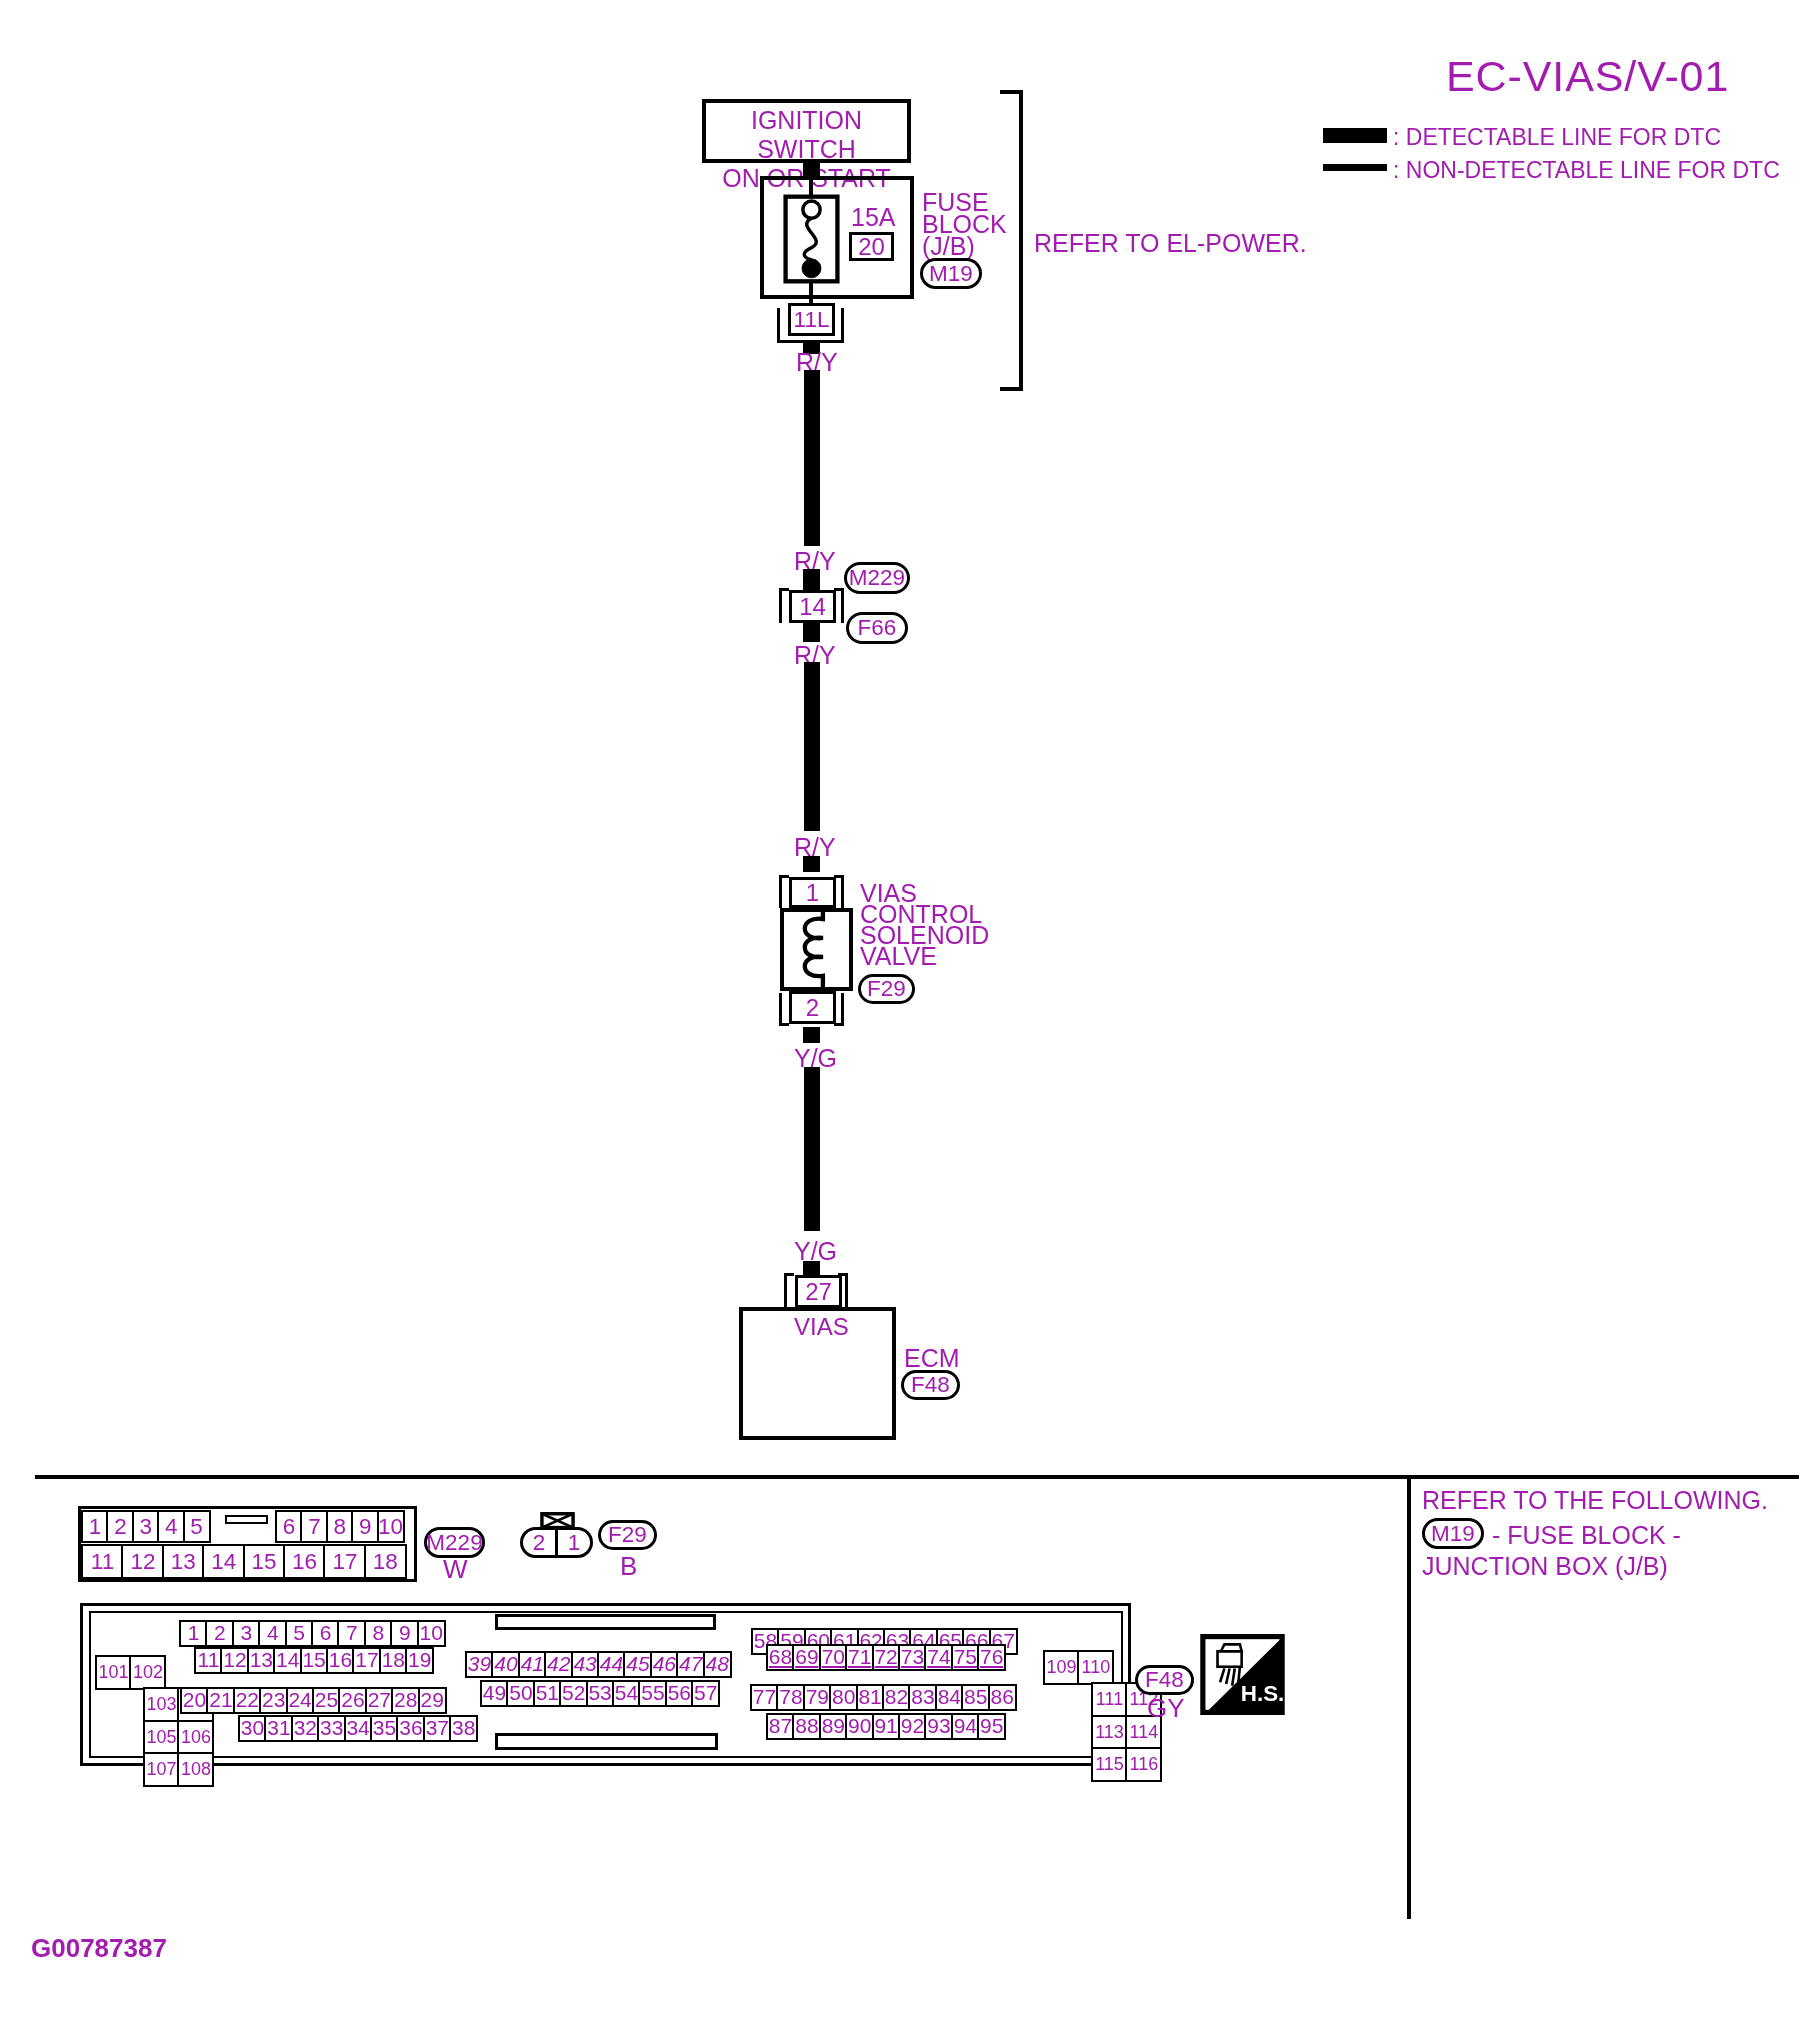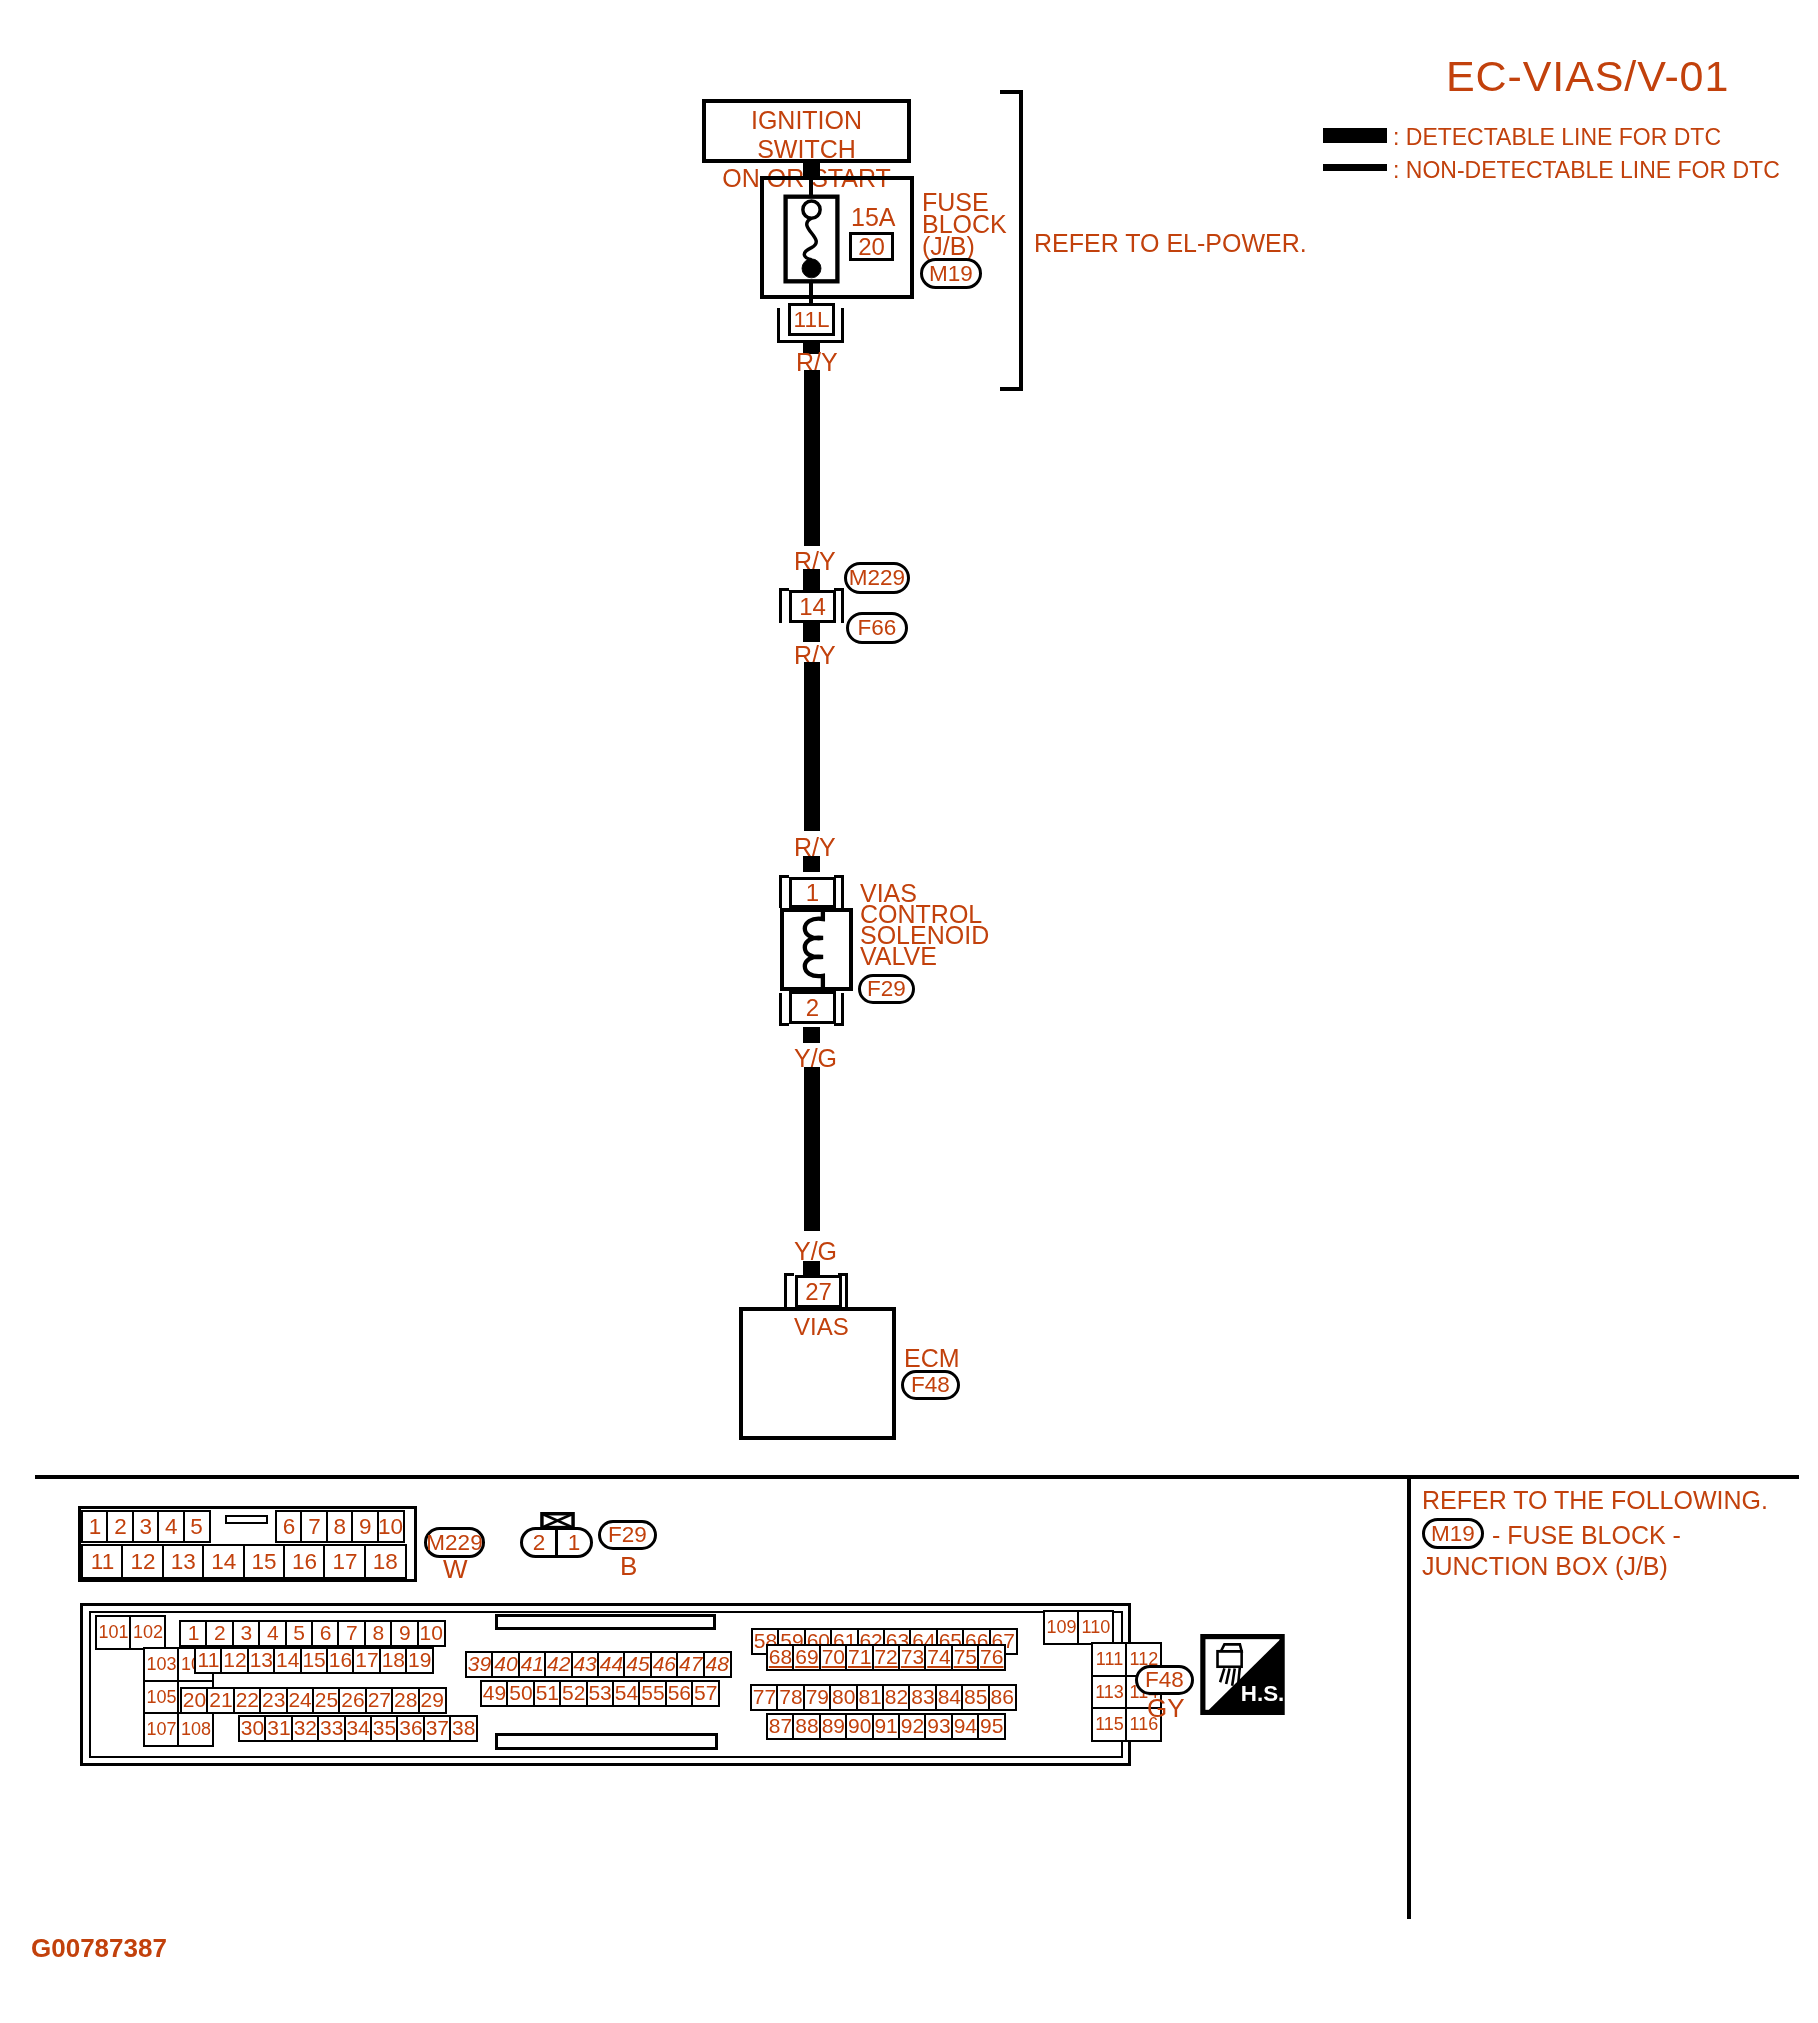--- a/index.html
+++ b/index.html
@@ -1,17 +1,17 @@
 <!DOCTYPE html>
 <html style="font-size:14px"><head>
 <meta charset="utf-8">
 <style>
   html,body{margin:0;padding:0;background:#fff;}
   #canvas{position:relative;width:1818px;height:2023px;background:#ffffff;overflow:hidden;
-          font-family:"Liberation Sans","DejaVu Sans",sans-serif;color:#c2410c;}
+          font-family:"Liberation Sans","DejaVu Sans",sans-serif;color:#a21caf;}
   .abs{position:absolute;}
   .lbl{position:absolute;font-size:25px;white-space:nowrap;line-height:1.05;}
   .box{position:absolute;border:4.3px solid #000;background:#fff;box-sizing:border-box;}
   .thinbox{position:absolute;border:3.5px solid #000;background:#fff;box-sizing:border-box;}
   .oval{position:absolute;border:3.5px solid #000;border-radius:17.3px;background:#fff;box-sizing:border-box;
         display:flex;align-items:center;justify-content:center;font-size:22.5px;}
   .wire{position:absolute;background:#000;}
   .pinbox{position:absolute;border:3.5px solid #000;background:#fff;box-sizing:border-box;
           display:flex;align-items:center;justify-content:center;font-size:24px;}
   .brkL{position:absolute;border-left:3.5px solid #000;border-top:3.5px solid #000;box-sizing:border-box;}
@@ -19,21 +19,21 @@
   .brkLb{position:absolute;border-left:3.5px solid #000;border-bottom:3.5px solid #000;box-sizing:border-box;}
   .brkRb{position:absolute;border-right:3.5px solid #000;border-bottom:3.5px solid #000;box-sizing:border-box;}
   .prow{position:absolute;display:flex;}
   .pcell{display:inline-flex;align-items:center;justify-content:center;border:2.6px solid #000;
          background:#fff;box-sizing:content-box;}
   .pcell + .pcell{margin-left:-2.6px;}
   .cell-a{width:25px;height:22.5px;font-size:21px;}
   .cell-m229t{width:24px;height:29px;font-size:22.5px;}
   .cell-m229b{width:39px;height:31px;font-size:22.5px;}
   .cell-3d{width:33px;height:31px;font-size:18px;}
-  .pgrid{position:absolute;}
+  .pgrid{position:absolute;margin-top:40px;}
   .pgrid-row{display:flex;}
   .pgrid-row + .pgrid-row{margin-top:-2.6px;padding-left:48px;}
   .title{position:absolute;font-size:43px;letter-spacing:0.9px;}
   .legend-text{position:absolute;font-size:23px;white-space:nowrap;}
   .f29body{position:absolute;border:3.5px solid #000;border-radius:15.6px;background:#fff;box-sizing:border-box;
            display:flex;overflow:hidden;}
   .f29cell{flex:1;display:flex;align-items:center;justify-content:center;font-size:22.5px;}
   .f29cell:first-child{border-right:3.5px solid #000;}
 </style>
 </head>

